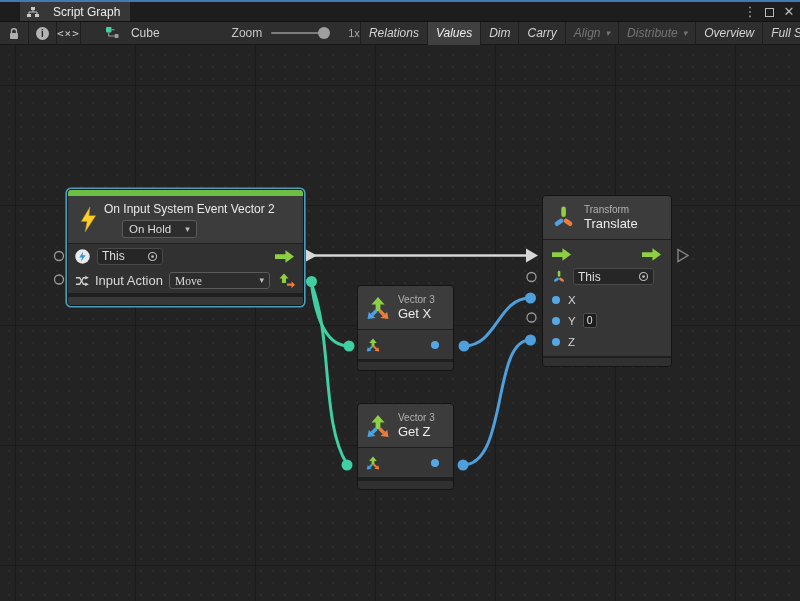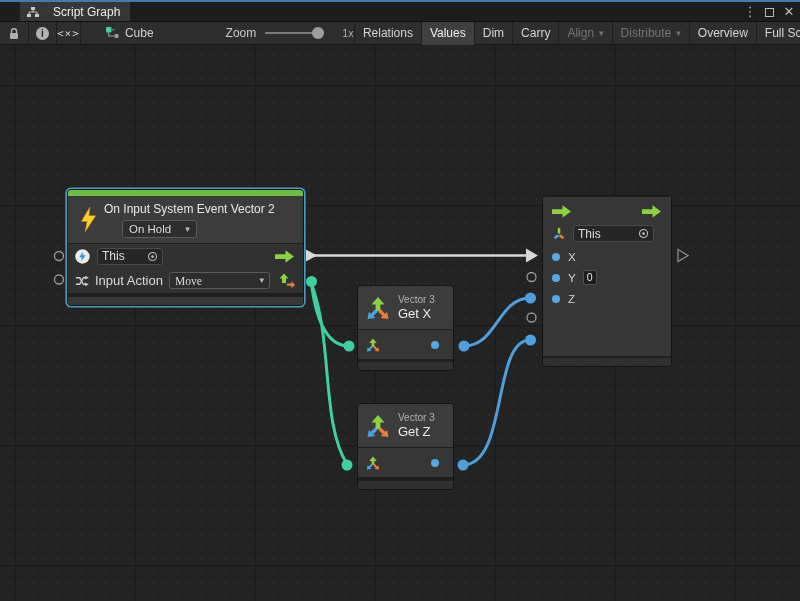--- a/index.html
+++ b/index.html
@@ -21,28 +21,28 @@
   .wc-max{width:9px;height:9px;border:1.2px solid #b9b9b9;display:inline-block;}
 
   
   .toolbar{height:23px;background:#2e2e2e;border-bottom:1px solid #161616;display:flex;align-items:center;font-size:12px;color:#d0d0d0;}
   .tsep{width:1px;height:23px;background:#1e1e1e;flex:none;}
   .tool-ic{display:flex;align-items:center;justify-content:center;flex:none;}
   .lock-btn{width:28px;}
   .info-btn{width:27px;}
   .info-circle{width:13px;height:13px;border-radius:50%;background:#b4b4b4;color:#262626;font-size:10px;font-weight:bold;text-align:center;line-height:13px;font-style:normal;}
   .code-btn{width:66px;text-align:center;color:#cfcfcf;font-family:"DejaVu Sans Mono",monospace;font-size:11px;letter-spacing:1px;}
-  .graph-ref{display:flex;align-items:center;gap:6px;margin-left:25px;}
+  .graph-ref{display:flex;align-items:center;gap:12px;margin-left:25px;}
   .zoom-group{display:flex;align-items:center;margin-left:72px;}
   .zoom-label{color:#c8c8c8;}
   .slider{width:57px;height:2px;background:#7d7d7d;border-radius:1px;margin-left:9px;position:relative;}
   .slider-handle{position:absolute;right:-2px;top:-5px;width:12px;height:12px;border-radius:50%;background:#9e9e9e;}
   .zoom-value{margin-left:20px;color:#a8a8a8;font-size:11px;}
   .tb-buttons{display:flex;align-items:stretch;height:23px;margin-left:auto;}
-  .tb-btn{display:flex;align-items:center;padding:0 8px;border-left:1px solid #1e1e1e;color:#d4d4d4;white-space:nowrap;gap:5px;}
+  .tb-btn{display:flex;align-items:center;padding:0 8px;border-left:1px solid #1e1e1e;color:#d4d4d4;white-space:nowrap;gap:5px;font-style:italic;}
   .tb-btn.active{background:#404040;color:#eee;}
   .tb-btn.disabled{color:#757575;}
   .caret{font-size:9px;line-height:1;}
   .tb-btn.disabled .caret{color:#757575;}
 
   
   .canvas{position:relative;width:800px;height:556px;background-color:#232323;
     background-image:
       linear-gradient(#1a1a1a 1px, transparent 1px),
       linear-gradient(90deg,#1a1a1a 1px, transparent 1px),
@@ -310,20 +310,31 @@
           <polygon points="1.5,23 2.8,16 9.5,22" style="fill:var(--v3-blue)"></polygon>
           <line x1="13.5" y1="14.5" x2="18" y2="19" style="stroke:var(--v3-orange)" stroke-width="3.4"></line>
           <polygon points="22.5,23 21.2,16 14.5,22" style="fill:var(--v3-orange)"></polygon>
         </svg>
         <span class="port-dot ml-auto" style="margin-right:6px"></span>
       </div>
       <div class="n-footer gv-footer"></div>
     </div>
 
     <div class="node translate-node">
+      <div class="g-header">
+        <svg width="25" height="25" viewBox="0 0 25 25" style="flex:none">
+          <rect x="10.3" y="1.5" width="4.6" height="10.5" rx="2.3" style="fill:var(--flow-green)"></rect>
+          <rect x="3.2" y="15" width="9.6" height="4.6" rx="2.3" style="fill:var(--v3-blue)" transform="rotate(-35 8 17.3)"></rect>
+          <rect x="12.2" y="15" width="9.6" height="4.6" rx="2.3" style="fill:var(--v3-orange)" transform="rotate(35 17 17.3)"></rect>
+        </svg>
+        <div class="g-col">
+          <span class="g-cat">Transform</span>
+          <span class="g-title">Translate</span>
+        </div>
+      </div>
       <div class="t-body">
         <div class="t-row arrows">
           <svg width="19" height="13" viewBox="0 0 20 13" style="flex:none">
             <polygon points="0,4 11,4 11,0 20,6.5 11,13 11,9 0,9" style="fill:var(--flow-green)"></polygon>
           </svg>
           <svg class="ml-auto" width="19" height="13" viewBox="0 0 20 13" style="margin-right:1px;flex:none">
             <polygon points="0,4 11,4 11,0 20,6.5 11,13 11,9 0,9" style="fill:var(--flow-green)"></polygon>
           </svg>
         </div>
         <div class="t-row this-row">

